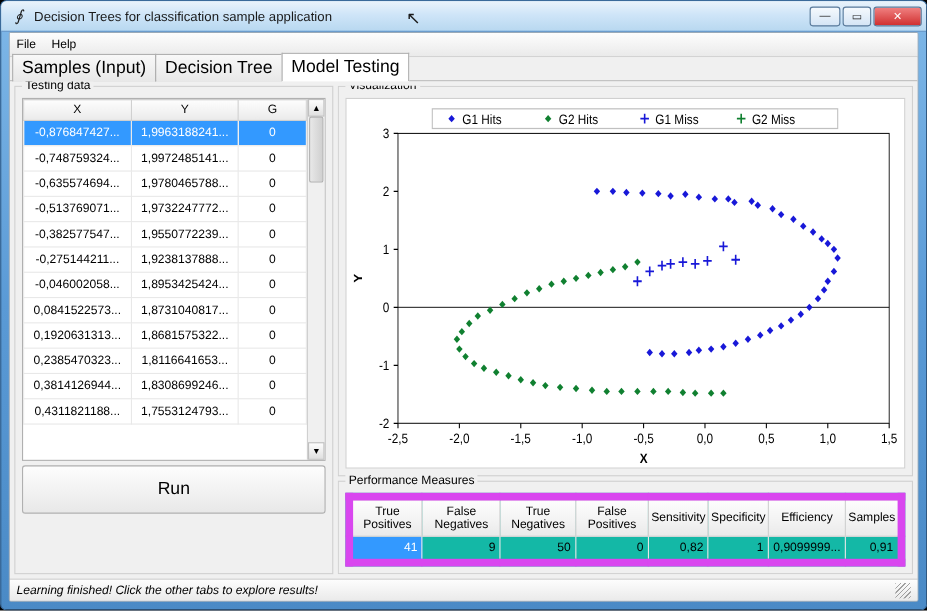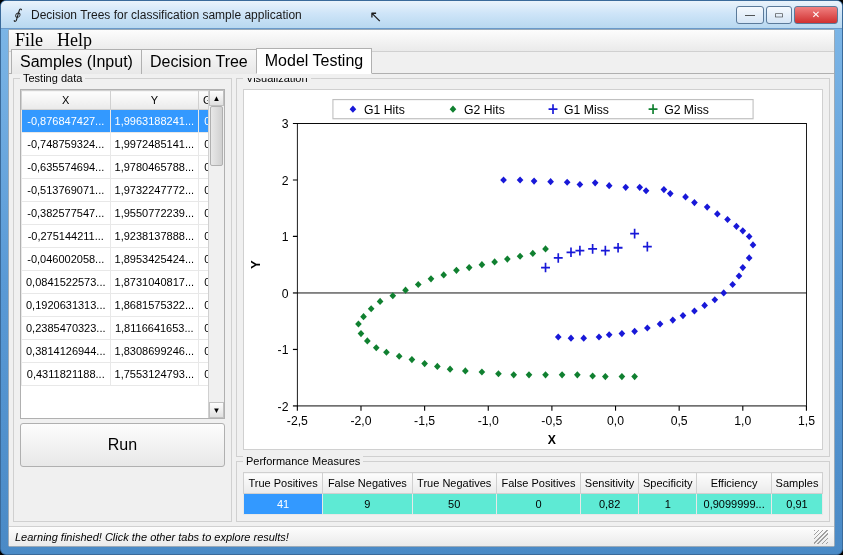--- a/index.html
+++ b/index.html
@@ -7,44 +7,44 @@
 .window { position: relative; width: 843px; height: 555px; background: linear-gradient(180deg, #7fb8e8 0%, #5a9ad6 50%, #4a8ac6 100%); border: 1px solid #3a6a9a; border-radius: 6px; overflow: hidden; }
 .titlebar { height: 28px; display: flex; align-items: center; padding: 0 4px 0 8px; color: #1a1a1a; background: linear-gradient(180deg, #eaf3fb 0%, #cfe5f8 45%, #b8d8f0 100%); border-bottom: 1px solid #6a9aca; }
 .titlebar .app-icon { width: 16px; height: 16px; margin-right: 6px; display: flex; align-items: center; justify-content: center; font-style: italic; font-family: serif; font-size: 14px; }
 .titlebar .title { flex: 1; font-size: 12px; }
 .win-controls { display: flex; gap: 2px; }
 .win-btn { width: 28px; height: 18px; border: 1px solid #5a7a9a; border-radius: 3px; display: flex; align-items: center; justify-content: center; font-size: 10px; background: linear-gradient(180deg, #f5f9fd, #d5e5f5); cursor: pointer; }
 .win-btn.close { background: linear-gradient(180deg, #f08080, #d03030); color: #fff; width: 44px; }
 .win-btn.max { width: 26px; }
 .content { position: absolute; top: 28px; left: 7px; right: 7px; bottom: 7px; background: #f0f0f0; border: 1px solid #9aaab8; border-radius: 2px; display: flex; flex-direction: column; }
 .menubar { height: 22px; display: flex; align-items: center; padding: 0 6px; gap: 14px; background: linear-gradient(180deg, #fdfdfd, #eaeaea); border-bottom: 1px solid #d0d0d0; }
-.menubar span { font-size: 18px; cursor: default; font-family: Liberation Serif, serif; }
+.menubar span { font-size: 11px; cursor: default; }
 .tabstrip { height: 22px; display: flex; align-items: flex-end; padding: 0 2px; background: #f0f0f0; border-bottom: 1px solid #b0b0b0; }
 .tab { padding: 3px 8px; font-size: 16px; border: 1px solid #b0b0b0; border-bottom: none; margin-right: -1px; background: linear-gradient(180deg, #f8f8f8, #e8e8e8); cursor: pointer; position: relative; top: 1px; }
 .tab.active { background: #fff; border-bottom: 1px solid #fff; z-index: 2; }
 .body { flex: 1; display: flex; padding: 4px; gap: 4px; background: #f0f0f0; overflow: hidden; }
-.left-panel { width: 219px; display: flex; flex-direction: column; gap: 4px; border-radius: 25px; }
+.left-panel { width: 290px; display: flex; flex-direction: column; gap: 4px; border-radius: 25px; }
 .group { border: 1px solid #d0d0d0; background: #f0f0f0; position: relative; padding: 10px 6px 6px 6px; }
 .group-title { position: absolute; top: -7px; left: 6px; background: #f0f0f0; padding: 0 3px; font-size: 11px; }
 .table-wrap { border: 1px solid #b0b0b0; background: #fff; height: 330px; display: flex; }
 .table-scroll { flex: 1; overflow-y: hidden; }
 table.data { border-collapse: collapse; width: 100%; font-size: 11px; }
 table.data th { background: linear-gradient(180deg, #fdfdfd, #eaeaea); border: 1px solid #d0d0d0; padding: 3px 4px; font-weight: normal; text-align: center; }
 table.data td { border: 1px solid #e8e8e8; padding: 5px 4px; text-align: center; white-space: nowrap; overflow: hidden; }
 table.data tr.selected td { background: #3399ff; color: #fff; }
 .vscroll { width: 16px; background: #f0f0f0; border-left: 1px solid #d0d0d0; position: relative; }
 .vscroll-btn { width: 100%; height: 16px; background: linear-gradient(180deg, #fdfdfd, #e0e0e0); border: 1px solid #c0c0c0; display:flex; align-items:center; justify-content:center; font-size:8px;}
 .vscroll-thumb { position: absolute; top: 16px; left: 1px; right: 1px; height: 60px; background: linear-gradient(90deg, #e8e8e8, #d0d0d0); border: 1px solid #b0b0b0; border-radius: 2px; }
 .run-btn { height: 44px; margin-top: 4px; border: 1px solid #b0b0b0; border-radius: 3px; background: linear-gradient(180deg, #fdfdfd, #e8e8e8); font-size: 16px; cursor: pointer; }
 .right-panel { flex: 1; display: flex; flex-direction: column; gap: 4px; overflow: hidden; }
 .viz-group { flex: 1; display: flex; flex-direction: column; }
 .chart-canvas { flex: 1; background: #fff; border: 1px solid #d0d0d0; position: relative; }
-.perf-group table { width: 100%; border-collapse: collapse; font-size: 11px; background: #5eead4; border: 1px solid #d946ef; }
+.perf-group table { width: 100%; border-collapse: collapse; font-size: 11px; background: #14b8a6; border: 7px solid #d946ef; }
 .perf-group th { background: linear-gradient(180deg, #fdfdfd, #eaeaea); border: 1px solid #d0d0d0; padding: 4px 2px; font-weight: normal; text-align: center; }
-.perf-group td { border: 1px solid #e8e8e8; padding: 4px; text-align: center; }
+.perf-group td { border: 1px solid #e8e8e8; padding: 4px; text-align: right; }
 .perf-group td.hl { background: #3399ff; color: #fff; }
 .statusbar { height: 20px; border-top: 1px solid #d0d0d0; background: linear-gradient(180deg, #fdfdfd, #eaeaea); display: flex; align-items: center; padding: 0 6px; font-style: italic; font-size: 11px; justify-content: space-between;}
 .resize-grip { width:14px; height:14px; background: repeating-linear-gradient(135deg, #a0a0a0 0 1px, transparent 1px 3px); }
 
 .chart-svg { width: 100%; height: 100%; }
 .axis-line { stroke: #000; stroke-width: 1; }
 .grid-text { font-size: 11px; fill: #000; }
 .legend-box { fill: #fff; stroke: #c0c0c0; }
 .cursor { position: absolute; top: 6px; left: 368px; font-size: 16px; pointer-events: none; }
 </style>

